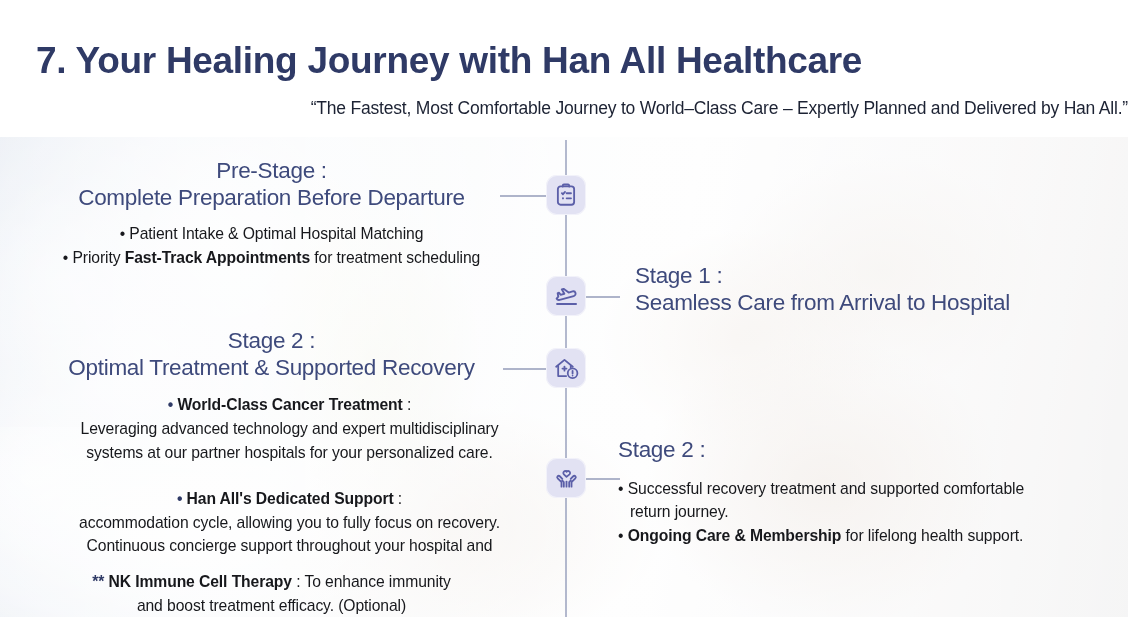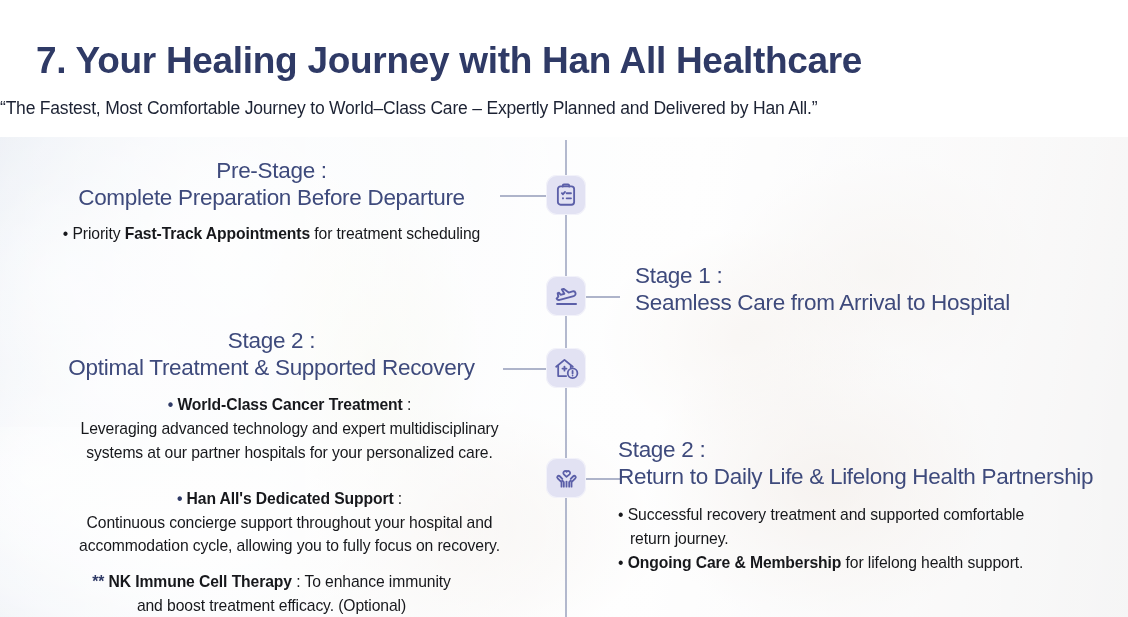--- a/index.html
+++ b/index.html
@@ -12,21 +12,21 @@
   #slide{position:relative;width:1128px;height:617px;overflow:hidden;background:#fff;}
 
   
   #header{position:absolute;left:0;top:0;width:1128px;height:137px;background:#fff;z-index:30;}
   #page-title{
     position:absolute;left:36px;top:40px;
     font-size:37px;font-weight:bold;letter-spacing:-0.3px;
     color:#2f3a66;white-space:nowrap;
   }
   #page-subtitle{
-    position:absolute;left:0;top:98px;width:1128px;text-align:left;
+    position:absolute;left:0;top:98px;width:1128px;text-align:right;
     font-size:17.5px;color:#1c2233;letter-spacing:-0.2px;white-space:nowrap;
   }
 
   
   #photo{
     position:absolute;left:0;top:137px;width:1128px;height:480px;overflow:hidden;
     background:
       
       radial-gradient(circle at 20% 22%, rgba(255,255,255,.85) 0%, rgba(255,255,255,0) 40%),
       radial-gradient(circle at 9% 55%, rgba(255,255,255,.7) 0%, rgba(255,255,255,0) 32%),
@@ -179,20 +179,21 @@
       <path d="M12 19.3v-4.6"></path>
     </svg>
   </div>
 
   <div class="block right-align" id="block-prestage">
     <div class="stage-head">
       <span class="line1">Pre-Stage :</span>
       <span class="line2">Complete Preparation Before Departure</span>
     </div>
     <div class="body-text">
+      <p>• Patient Intake &amp; Optimal Hospital Matching</p>
       <p><span>• Priority </span><span class="b">Fast-Track Appointments</span><span> for treatment scheduling</span></p>
     </div>
   </div>
 
   <div class="block left-align" id="block-stage1">
     <div class="stage-head">
       <span class="line1">Stage 1 :</span>
       <span class="line2">Seamless Care from Arrival to Hospital</span>
     </div>
   </div>
@@ -201,29 +202,28 @@
     <div class="stage-head">
       <span class="line1">Stage 2 :</span>
       <span class="line2">Optimal Treatment &amp; Supported Recovery</span>
     </div>
     <div class="body-text">
       <p><span class="bullet-navy">• </span><span class="b">World-Class Cancer Treatment</span><span> :</span></p>
       <p>Leveraging advanced technology and expert multidisciplinary</p>
       <p>systems at our partner hospitals for your personalized care.</p>
       <div class="gap-lg"></div>
       <p><span class="bullet-navy">• </span><span class="b">Han All's Dedicated Support</span><span> :</span></p>
+      <p>accommodation cycle, allowing you to fully focus on recovery.</p>
       <p>Continuous concierge support throughout your hospital and</p>
-      <p>accommodation cycle, allowing you to fully focus on recovery.</p>
     </div>
   </div>
 
   <div class="block left-align" id="block-stage3">
     <div class="stage-head">
       <span class="line1">Stage 2 :</span>
-      <span class="line2">Return to Daily Life &amp; Lifelong Health Partnership</span>
     </div>
     <div class="body-text">
       <p>• Successful recovery treatment and supported comfortable</p>
       <p style="padding-left:12px;">return journey.</p>
       <p><span>• </span><span class="b">Ongoing Care &amp; Membership</span><span> for lifelong health support.</span></p>
     </div>
   </div>
 
   <div class="block right-align" id="block-note">
     <div class="body-text">

